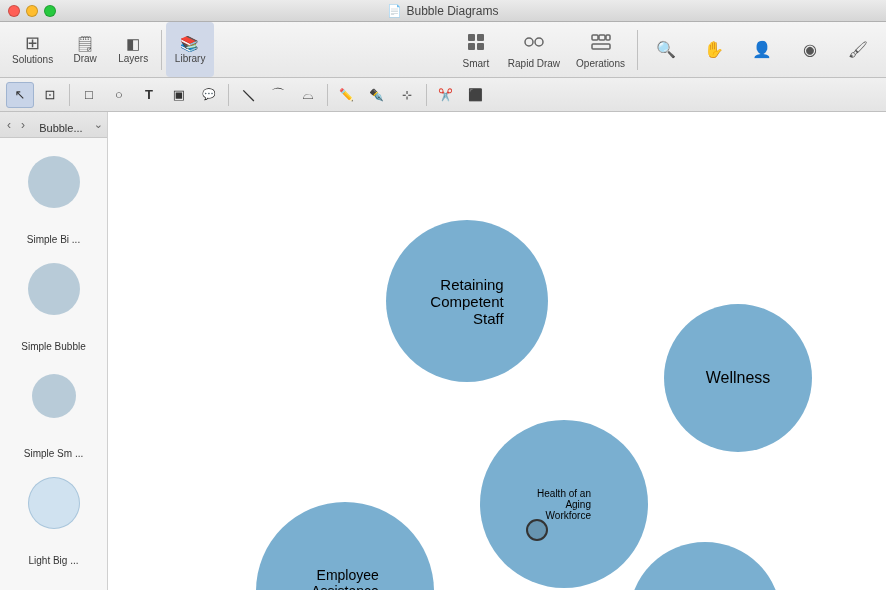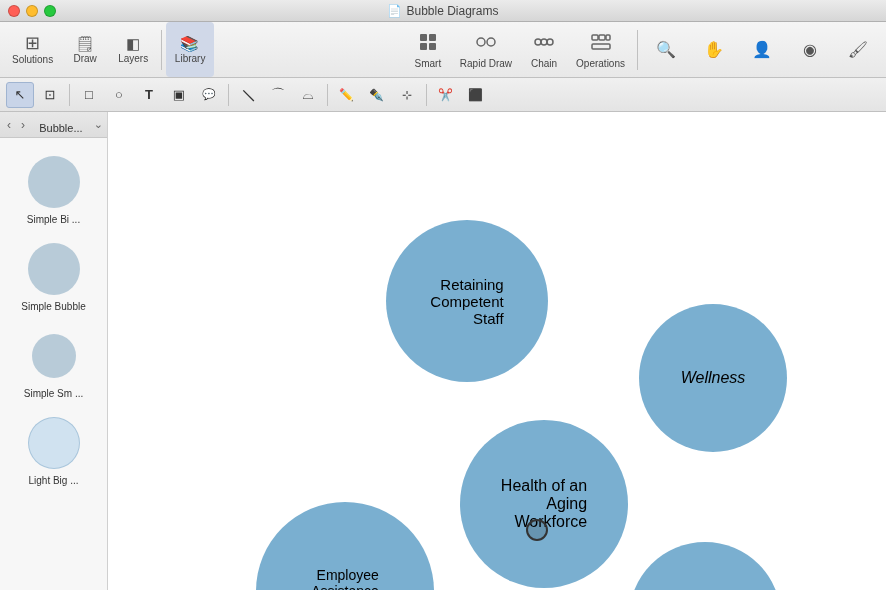--- a/index.html
+++ b/index.html
@@ -167,21 +167,21 @@
       display: flex; align-items: center; justify-content: center;
     }
     .shape-circle {
       border-radius: 50%;
       display: flex; align-items: center; justify-content: center;
     }
     .sidebar-item-label {
       font-size: 10px;
       color: #333;
       text-align: center;
-      margin-top: 0;
+      margin-top: 20px;
     }
 
     
     .canvas {
       flex: 1;
       background: white;
       position: relative;
       overflow: hidden;
     }
 
@@ -248,31 +248,20 @@
     <div class="toolbar-label">Smart</div>
   </div>
   <div class="toolbar-group">
     <div class="toolbar-icon">
       <svg width="22" height="22" viewBox="0 0 22 22">
           <circle cx="6" cy="11" r="4" fill="none" stroke="#666" stroke-width="1.5"></circle>
           <circle cx="16" cy="11" r="4" fill="none" stroke="#666" stroke-width="1.5"></circle>
         </svg>
     </div>
     <div class="toolbar-label">Rapid Draw</div>
-  </div>
-  <div class="toolbar-group">
-    <div class="toolbar-icon">
-      <svg width="22" height="22" viewBox="0 0 22 22">
-          <circle cx="5" cy="11" r="3" fill="none" stroke="#666" stroke-width="1.5"></circle>
-          <circle cx="11" cy="11" r="3" fill="none" stroke="#666" stroke-width="1.5"></circle>
-          <circle cx="17" cy="11" r="3" fill="none" stroke="#666" stroke-width="1.5"></circle>
-          <line x1="8" y1="11" x2="8" y2="11" stroke="#666" stroke-width="1.5"></line>
-        </svg>
-    </div>
-    <div class="toolbar-label">Chain</div>
   </div>
   <div class="toolbar-group">
     <div class="toolbar-icon">
       <svg width="22" height="22" viewBox="0 0 22 22">
           <rect x="2" y="4" width="6" height="5" rx="1" fill="none" stroke="#666" stroke-width="1.5"></rect>
           <rect x="9" y="4" width="6" height="5" rx="1" fill="none" stroke="#666" stroke-width="1.5"></rect>
           <rect x="16" y="4" width="4" height="5" rx="1" fill="none" stroke="#666" stroke-width="1.5"></rect>
           <rect x="2" y="13" width="18" height="5" rx="1" fill="none" stroke="#666" stroke-width="1.5"></rect>
         </svg>
     </div>
@@ -359,25 +348,25 @@
 
     </div>
   </div>
 
   <div class="canvas">
 
     <div class="bubble bubble-solid" style="left:278px;top:108px;width:162px;height:162px;font-size:15px;">
       Retaining<br>Competent<br>Staff
     </div>
 
-    <div class="bubble bubble-solid" style="left:531px;top:192px;width:148px;height:148px;font-size:16px;font-style:italic;">
+    <div class="bubble bubble-solid" style="left:556px;top:192px;width:148px;height:148px;font-size:16px;">
       Wellness
     </div>
 
-    <div class="bubble bubble-solid" style="left:352px;top:308px;width:168px;height:168px;font-size:16px;">
+    <div class="bubble bubble-solid" style="left:372px;top:308px;width:168px;height:168px;font-size:10px;">
       Health of an<br>Aging<br>Workforce
     </div>
 
     <div class="bubble bubble-solid" style="left:148px;top:390px;width:178px;height:178px;font-size:14px;">
       Employee<br>Assistance<br>Program
     </div>
 
     <div class="bubble bubble-solid" style="left:521px;top:430px;width:152px;height:152px;font-size:16px;">
       Medical<br>Care
     </div>

